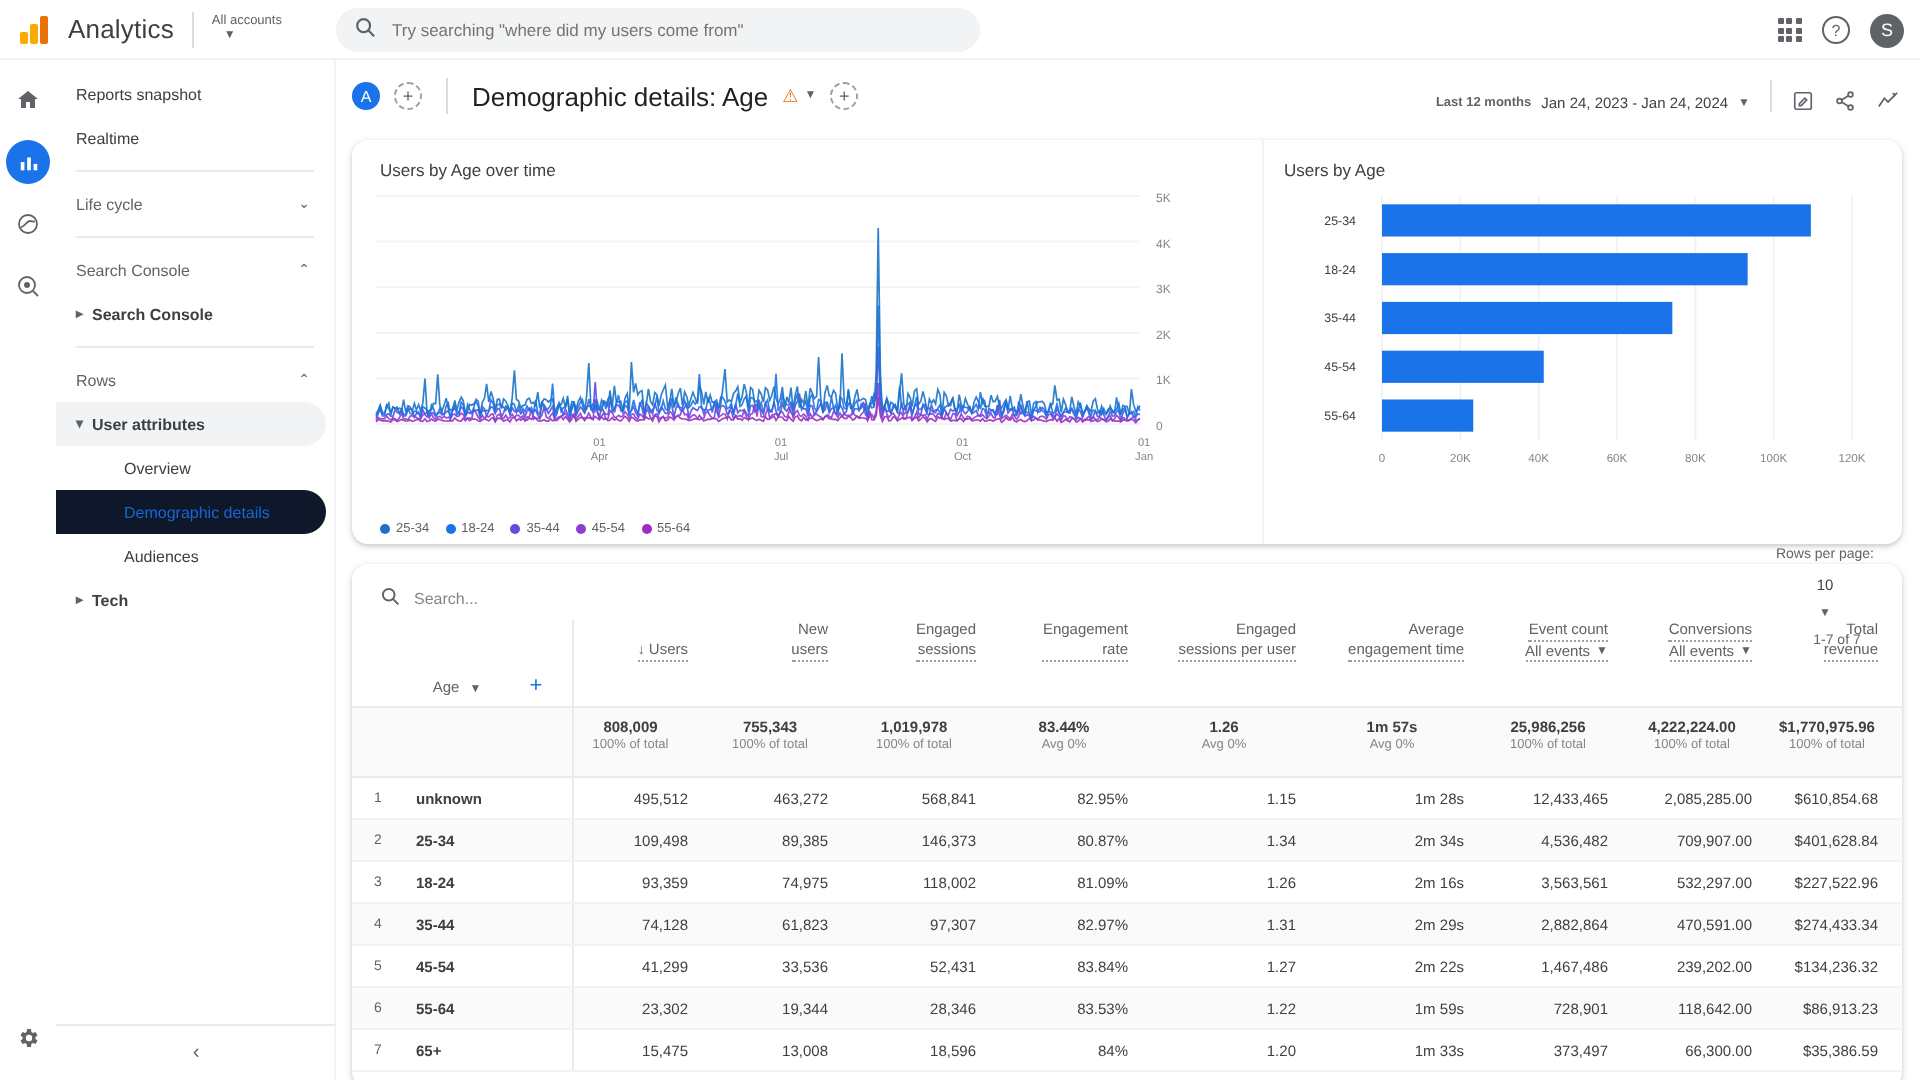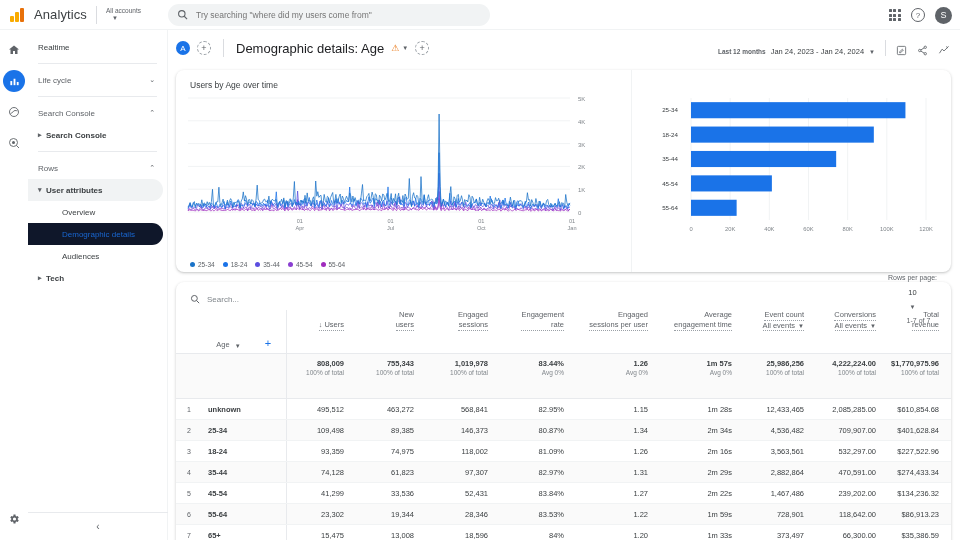--- a/index.html
+++ b/index.html
@@ -110,21 +110,21 @@
   .rpp { position: absolute; right: 14px; display: flex; align-items: center; gap: 7px; font-size: 7px; color: #5f6368; flex-direction: column; }
   .rpp .val { color: #3c4043; font-size: 7.5px; cursor: pointer; }
   .rpp .car { font-size: 6px; }
   table { width: 100%; border-collapse: collapse; table-layout: fixed; }
   th, td { font-size: 7.5px; color: #3c4043; }
   thead th { vertical-align: bottom; padding-bottom: 22px; font-weight: normal; border-bottom: 1px solid #e8eaed; }
   th.dimh { text-align: center; padding-bottom: 4px; }
   th.numh { text-align: right; padding-right: 12px; }
   th .hlabel { display: inline-block; border-bottom: 1px dotted #9aa0a6; color: #5f6368; line-height: 1.35; }
   th .allev { display: inline-flex; align-items: center; gap: 3px; border-bottom: 1px dotted #9aa0a6; color: #5f6368; }
-  .totrow td { padding: 5px 0 22px 0; font-weight: bold; font-size: 7.5px; text-align: right; padding-right: 12px; border-bottom: 1px solid #e8eaed;}
+  .totrow td { padding: 5px 0 12px 0; font-weight: bold; font-size: 7.5px; text-align: center; padding-right: 12px; border-bottom: 1px solid #e8eaed;}
   .totrow td .u { display: block; font-weight: normal; font-size: 6.5px; color: #80868b; margin-top: 1px; }
   tbody tr td { padding: 5.5px 0; border-bottom: 1px solid #f1f3f4; }
   tbody tr:nth-child(odd) { background: #fafafa; }
   td.idx { text-align: center; color: #5f6368; font-size: 7px; }
   td.dim { padding-left: 6px; font-weight: bold; font-size: 7.5px; }
   td.num { text-align: right; padding-right: 12px; }
   .colsep { border-left: 1px solid #e8eaed; }
   .ageh { display: inline-flex; align-items: flex-end; gap: 5px; color: #5f6368; }
   .ageh .car { font-size: 6px; }
   .plus { color: #1a73e8; font-size: 11px; cursor: pointer; }
@@ -201,20 +201,23 @@
     </div>
     <div class="spacer"></div>
     <div class="ri bottom">
       <svg width="12" height="12" viewBox="0 0 24 24" fill="#5f6368">
           <path d="M19.4 13a7.8 7.8 0 000-2l2.1-1.6-2-3.5-2.5 1a7.6 7.6 0 00-1.7-1L15 3H11l-.3 2.9c-.6.2-1.2.6-1.7 1l-2.5-1-2 3.5L6.6 11a7.8 7.8 0 000 2l-2.1 1.6 2 3.5 2.5-1c.5.4 1.1.8 1.7 1L11 21h4l.3-2.9c.6-.2 1.2-.6 1.7-1l2.5 1 2-3.5zM13 15.2A3.2 3.2 0 1113 8.8a3.2 3.2 0 010 6.4z"></path>
         </svg>
     </div>
   </div>
 
   <div class="sidebar">
+    <div class="nav-item">
+      <span class="txt">Reports snapshot</span>
+    </div>
     <div class="nav-item">
       <span class="txt">Realtime</span>
     </div>
     <div class="nav-sep"></div>
     <div class="nav-item nav-group">
       <span class="txt">Life cycle</span>
       <span class="chev">⌄</span>
     </div>
     <div class="nav-sep"></div>
     <div class="nav-item nav-group">
@@ -341,20 +344,21 @@
               <span class="sw" style="background:#8a3fd1"></span>
               <span>45-54</span>
             </span>
             <span class="li">
               <span class="sw" style="background:#a02bbd"></span>
               <span>55-64</span>
             </span>
           </div>
       </div>
       <div class="chart-right">
+        <div class="ctitle">Users by Age</div>
         <svg id="barchart" width="300" height="165" style="position:absolute;left:4px;top:22px;">
             <line x1="55" y1="6" x2="55" y2="128" stroke="#f1f3f4" stroke-width="1"></line>
             <text x="55" y="139" font-size="5.8" fill="#80868b" text-anchor="middle" font-family="Liberation Sans">0</text>
             <line x1="94.16666666666666" y1="6" x2="94.16666666666666" y2="128" stroke="#f1f3f4" stroke-width="1"></line>
             <text x="94.16666666666666" y="139" font-size="5.8" fill="#80868b" text-anchor="middle" font-family="Liberation Sans">20K</text>
             <line x1="133.33333333333331" y1="6" x2="133.33333333333331" y2="128" stroke="#f1f3f4" stroke-width="1"></line>
             <text x="133.33333333333331" y="139" font-size="5.8" fill="#80868b" text-anchor="middle" font-family="Liberation Sans">40K</text>
             <line x1="172.5" y1="6" x2="172.5" y2="128" stroke="#f1f3f4" stroke-width="1"></line>
             <text x="172.5" y="139" font-size="5.8" fill="#80868b" text-anchor="middle" font-family="Liberation Sans">60K</text>
             <line x1="211.66666666666666" y1="6" x2="211.66666666666666" y2="128" stroke="#f1f3f4" stroke-width="1"></line>

